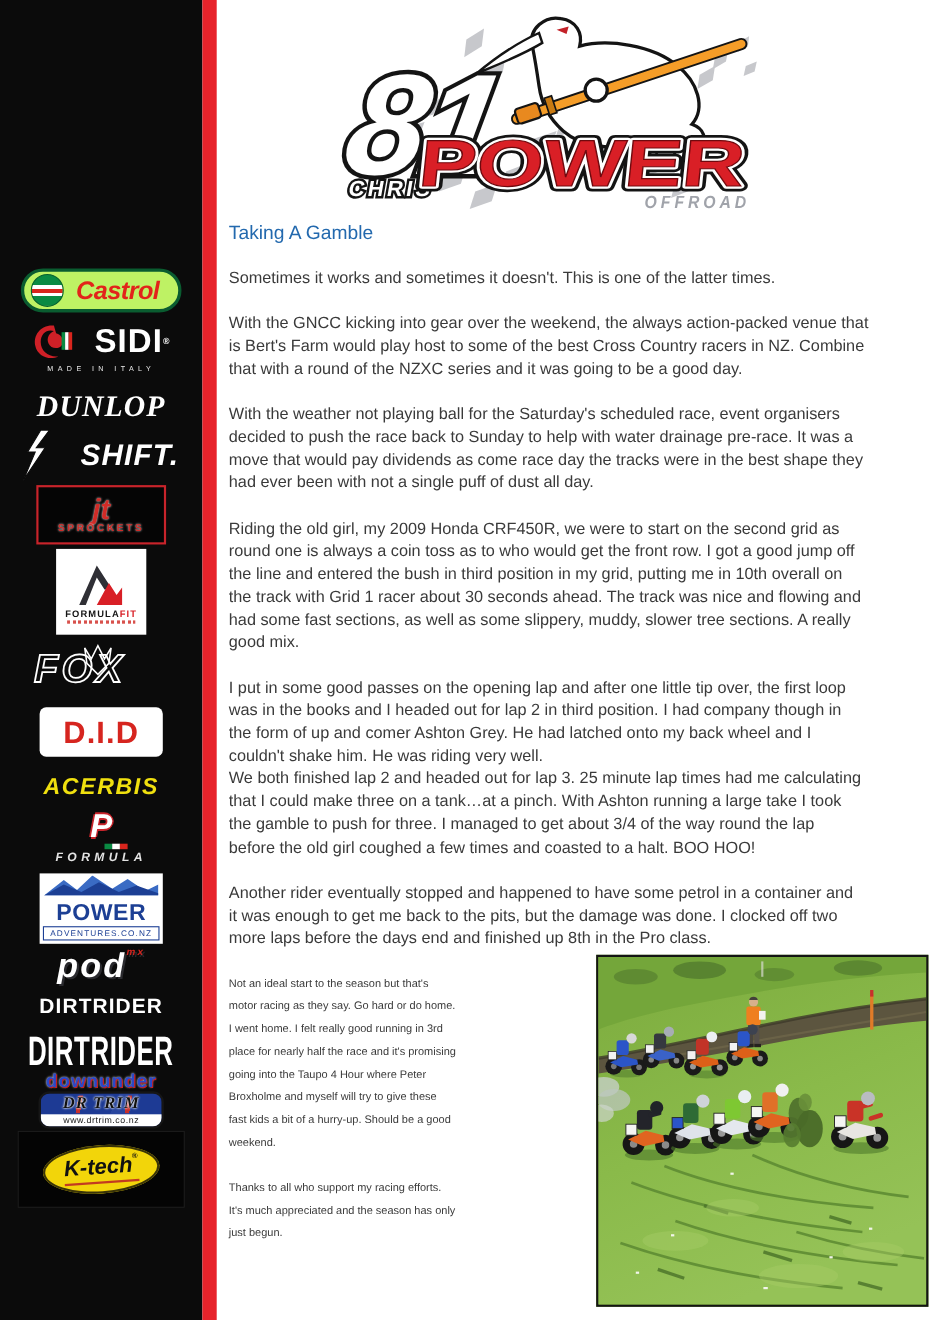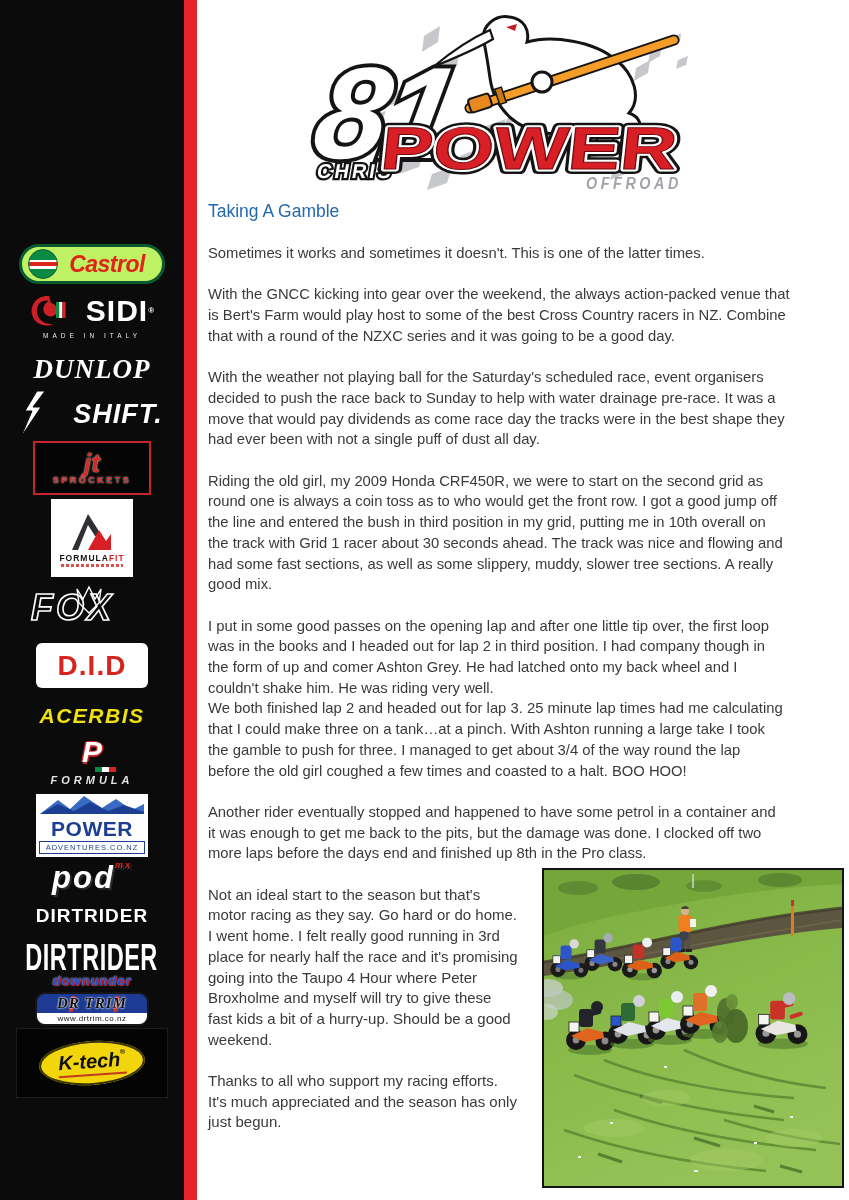--- a/index.html
+++ b/index.html
@@ -58,21 +58,21 @@
   .pa-bar{border:1.5px solid #1c3f94;font-size:7.5px;font-weight:400;color:#1c3f94;letter-spacing:1px;padding:1px 0;margin-top:1px;}
 
   
   .pod-word{color:#fff;font-weight:800;font-style:italic;font-size:31px;letter-spacing:2px;text-shadow:2px 2px 0 #2a2a2e;}
   .pod-sup{color:#d6251f;font-size:9px;font-weight:700;vertical-align:top;}
 
   .motomuck-word{color:#fff;font-weight:800;font-size:19px;letter-spacing:1px;}
 
   
   .dr-big{display:inline-block;color:#fff;font-weight:800;font-size:24px;letter-spacing:0.5px;transform:scale(0.98,1.55);transform-origin:center top;}
-  .dr-sub{color:#2b49c8;font-weight:800;font-style:italic;font-size:13px;letter-spacing:1px;margin-top:9px;text-shadow:1px 1px 0 #c42020,0 0 2px #fff;}
+  .dr-sub{color:#2b49c8;font-weight:800;font-size:17px;letter-spacing:1px;margin-top:9px;text-shadow:1px 1px 0 #c42020,0 0 2px #fff;}
 
   
   .dt-box{width:114px;height:34px;border:2px solid #161616;border-radius:10px;box-sizing:border-box;overflow:hidden;background:
     linear-gradient(115deg,#1d3a94 0 58%,#28459e 58% 72%,#1d3a94 72%);position:relative;}
   .dt-slash{position:absolute;left:8px;top:2px;width:96px;height:16px;background:
     repeating-linear-gradient(100deg,transparent 0 26px,#c8302c 26px 30px,transparent 30px 44px);}
   .dt-word{position:relative;color:#101010;font-family:"Liberation Serif",serif;font-weight:700;font-style:italic;font-size:15px;letter-spacing:1px;line-height:19px;text-shadow:0 0 2px #fff,0 0 2px #fff;}
   .dt-sub{position:relative;background:#fff;color:#161616;font-weight:400;font-size:8px;line-height:11px;letter-spacing:0.5px;}
 
   
@@ -80,21 +80,21 @@
   .kt-oval{width:106px;height:44px;background:#f2d50a;border-radius:50%;transform:rotate(-4deg);display:flex;align-items:center;justify-content:center;box-shadow:0 0 0 2px #3a3408 inset;}
   .kt-word{color:#111;font-weight:800;font-style:italic;font-size:20px;border-bottom:2px solid #c23a21;padding-bottom:1px;}
   .kt-reg{font-size:7px;vertical-align:top;}
 
   
   .content{position:absolute;left:208px;top:0;width:627px;}
   .logo-wrap{position:relative;height:198px;}
   .logo-svg{position:absolute;left:76px;top:8px;}
   .headline{font-size:17.5px;line-height:26px;color:#2369ae;margin:0 0 19px;font-weight:400;}
   .content p{white-space:pre-line;font-size:14.8px;line-height:20.7px;color:#3a3a3a;margin:0 0 20.7px;}
-  .content p.narrow{width:338px;font-size:15px;}
+  .content p.narrow{width:338px;font-size:10px;}
 
   
   .photo{position:absolute;left:542px;top:868px;width:298px;height:316px;border:2px solid #141414;margin:0;padding:0;background:#7fae3e;}
 </style>
 </head>
 <body>
 
 <div class="page">
 
   <aside class="sidebar">

